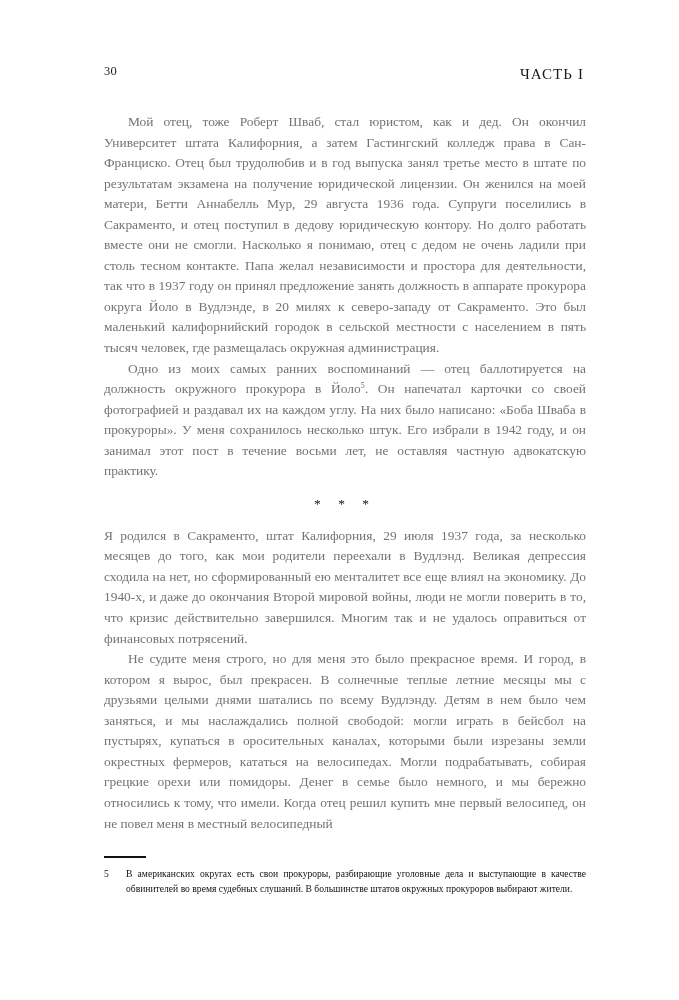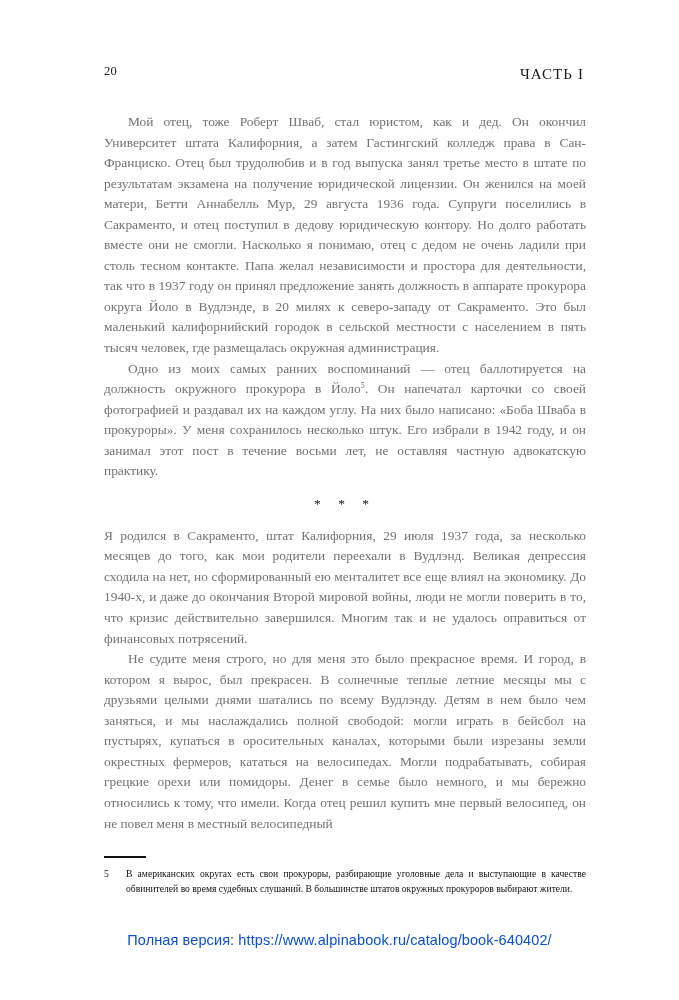--- a/index.html
+++ b/index.html
@@ -118,21 +118,21 @@
     color: #0b4fd6;
     text-decoration: none;
   }
 </style>
 </head>
 <body>
 
 <div class="page">
 
   <div class="header">
-    <div class="page-number">20</div>
+    <div class="page-number">30</div>
     <div class="running-head">ЧАСТЬ I</div>
   </div>
 
   <div class="content">
 
     <p class="body-par">Мой отец, тоже Роберт Шваб, стал юристом, как и дед. Он окончил Университет штата Калифорния, а затем Гастингский колледж права в Сан-Франциско. Отец был трудолюбив и в год выпуска занял третье место в штате по результатам экзамена на получение юридической лицензии. Он женился на моей матери, Бетти Аннабелль Мур, 29 августа 1936 года. Супруги поселились в Сакраменто, и отец поступил в дедову юридическую контору. Но долго работать вместе они не смогли. Насколько я понимаю, отец с дедом не очень ладили при столь тесном контакте. Папа желал независимости и простора для деятельности, так что в 1937 году он принял предложение занять должность в аппарате прокурора округа Йоло в Вудлэнде, в 20 милях к северо-западу от Сакраменто. Это был маленький калифорнийский городок в сельской местности с населением в пять тысяч человек, где размещалась окружная администрация.</p>
 
     <p class="body-par"><span>Одно из моих самых ранних воспоминаний — отец баллотируется на должность окружного прокурора в Йоло</span><sup class="fnref">5</sup><span>. Он напечатал карточки со своей фотографией и раздавал их на каждом углу. На них было написано: «Боба Шваба в прокуроры». У меня сохранилось несколько штук. Его избрали в 1942 году, и он занимал этот пост в течение восьми лет, не оставляя частную адвокатскую практику.</span></p>
 
     <div class="dinkus">* * *</div>
@@ -144,17 +144,14 @@
   </div>
 
   <div class="footnote-area">
     <div class="fn-rule"></div>
     <div class="footnote">
       <div class="fn-num">5</div>
       <div class="fn-text">В американских округах есть свои прокуроры, разбирающие уголовные дела и выступающие в качестве обвинителей во время судебных слушаний. В большинстве штатов окружных прокуроров выбирают жители.</div>
     </div>
   </div>
 
-  <div class="promo">
-    <span>Полная версия: </span><a href="#">https://www.alpinabook.ru/catalog/book-640402/</a>
-  </div>
 
 </div>
 
 </body></html>

